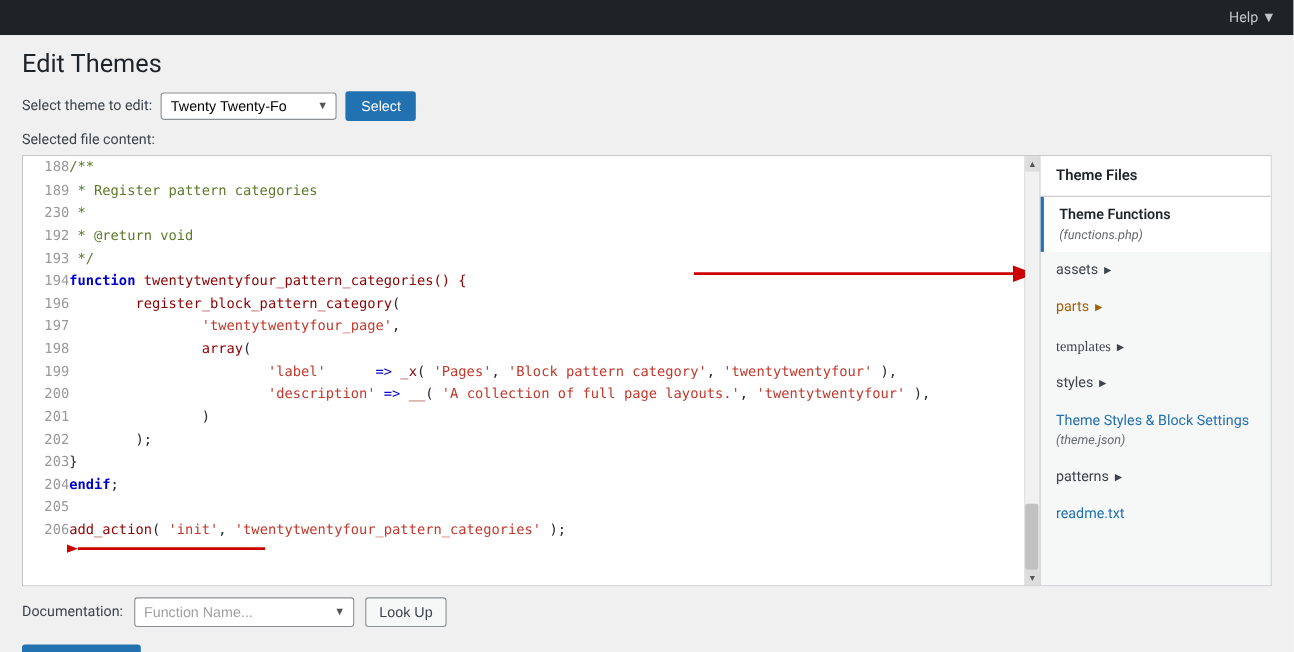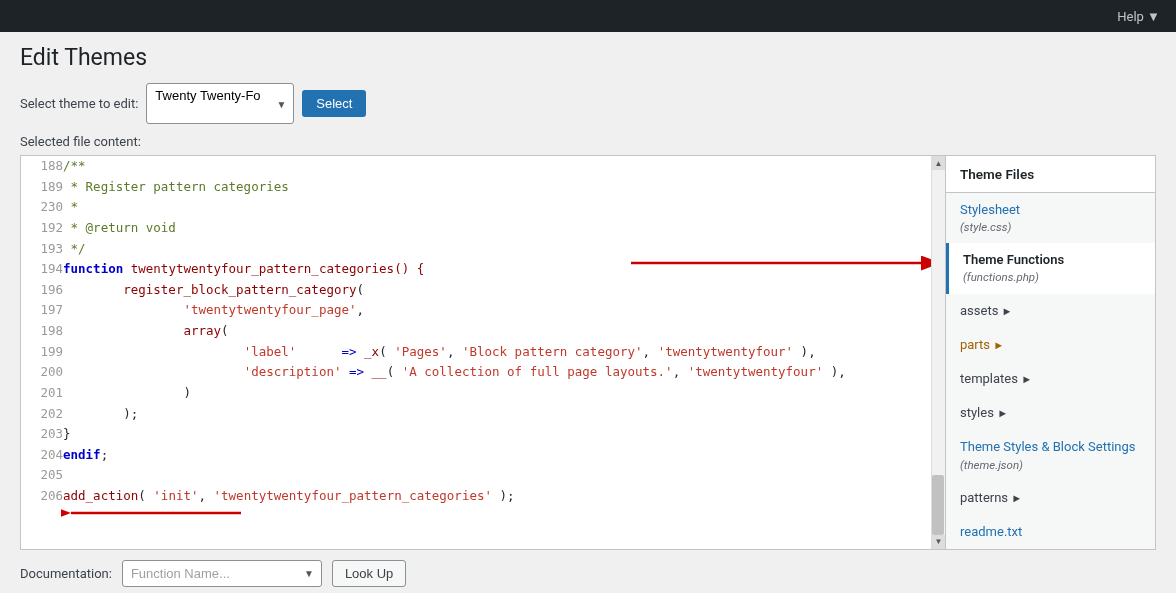--- a/index.html
+++ b/index.html
@@ -52,27 +52,27 @@
       align-items: center;
       gap: 8px;
       font-size: 13px;
     }
     .theme-selector label {
       color: #3c434a;
     }
     .theme-select-dropdown {
       border: 1px solid #8c8f94;
       background: #fff;
-      padding: 4px 28px 20px 8px;
+      padding: 4px 28px 4px 8px;
       font-size: 13px;
       border-radius: 3px;
       appearance: none;
       -webkit-appearance: none;
       cursor: pointer;
-      width: 148px;
+      width: 160px;
       position: relative;
     }
     .select-wrapper {
       position: relative;
       display: inline-block;
     }
     .select-wrapper::after {
       content: '▼';
       font-size: 10px;
       position: absolute;
@@ -399,25 +399,24 @@
       <div class="vscroll-up">▲</div>
       <div class="vscroll-track">
         <div class="vscroll-thumb"></div>
       </div>
       <div class="vscroll-down">▼</div>
     </div>
 
     <div class="sidebar-panel">
       <div class="sidebar-title">Theme Files</div>
       <div id="sidebar-items-container">
-          <div class="sidebar-item"><span>Stylesheet</span><span class="sub-label">(style.css)</span></div>
           <div class="sidebar-item active" style="color: rgb(29, 35, 39);"><span>Theme Functions</span><span class="sub-label">(functions.php)</span></div>
           <div class="sidebar-item" style="color: rgb(60, 67, 74);"><span>assets</span> <span style="font-size:11px">►</span></div>
           <div class="sidebar-item" style="color: #a16207;"><span>parts</span> <span style="font-size:11px">►</span></div>
-          <div class="sidebar-item" style="color: rgb(60, 67, 74);"><span>templates</span> <span style="font-size:11px">►</span></div>
+          <div class="sidebar-item" style="color: rgb(60, 67, 74); font-family: Liberation Serif, serif;"><span>templates</span> <span style="font-size:11px">►</span></div>
           <div class="sidebar-item" style="color: rgb(60, 67, 74);"><span>styles</span> <span style="font-size:11px">►</span></div>
           <div class="sidebar-item"><span>Theme Styles &amp; Block Settings</span><span class="sub-label">(theme.json)</span></div>
           <div class="sidebar-item" style="color: rgb(60, 67, 74);"><span>patterns</span> <span style="font-size:11px">►</span></div>
           <div class="sidebar-item"><span>readme.txt</span></div>
         </div>
     </div>
 
   </div>
 
   

